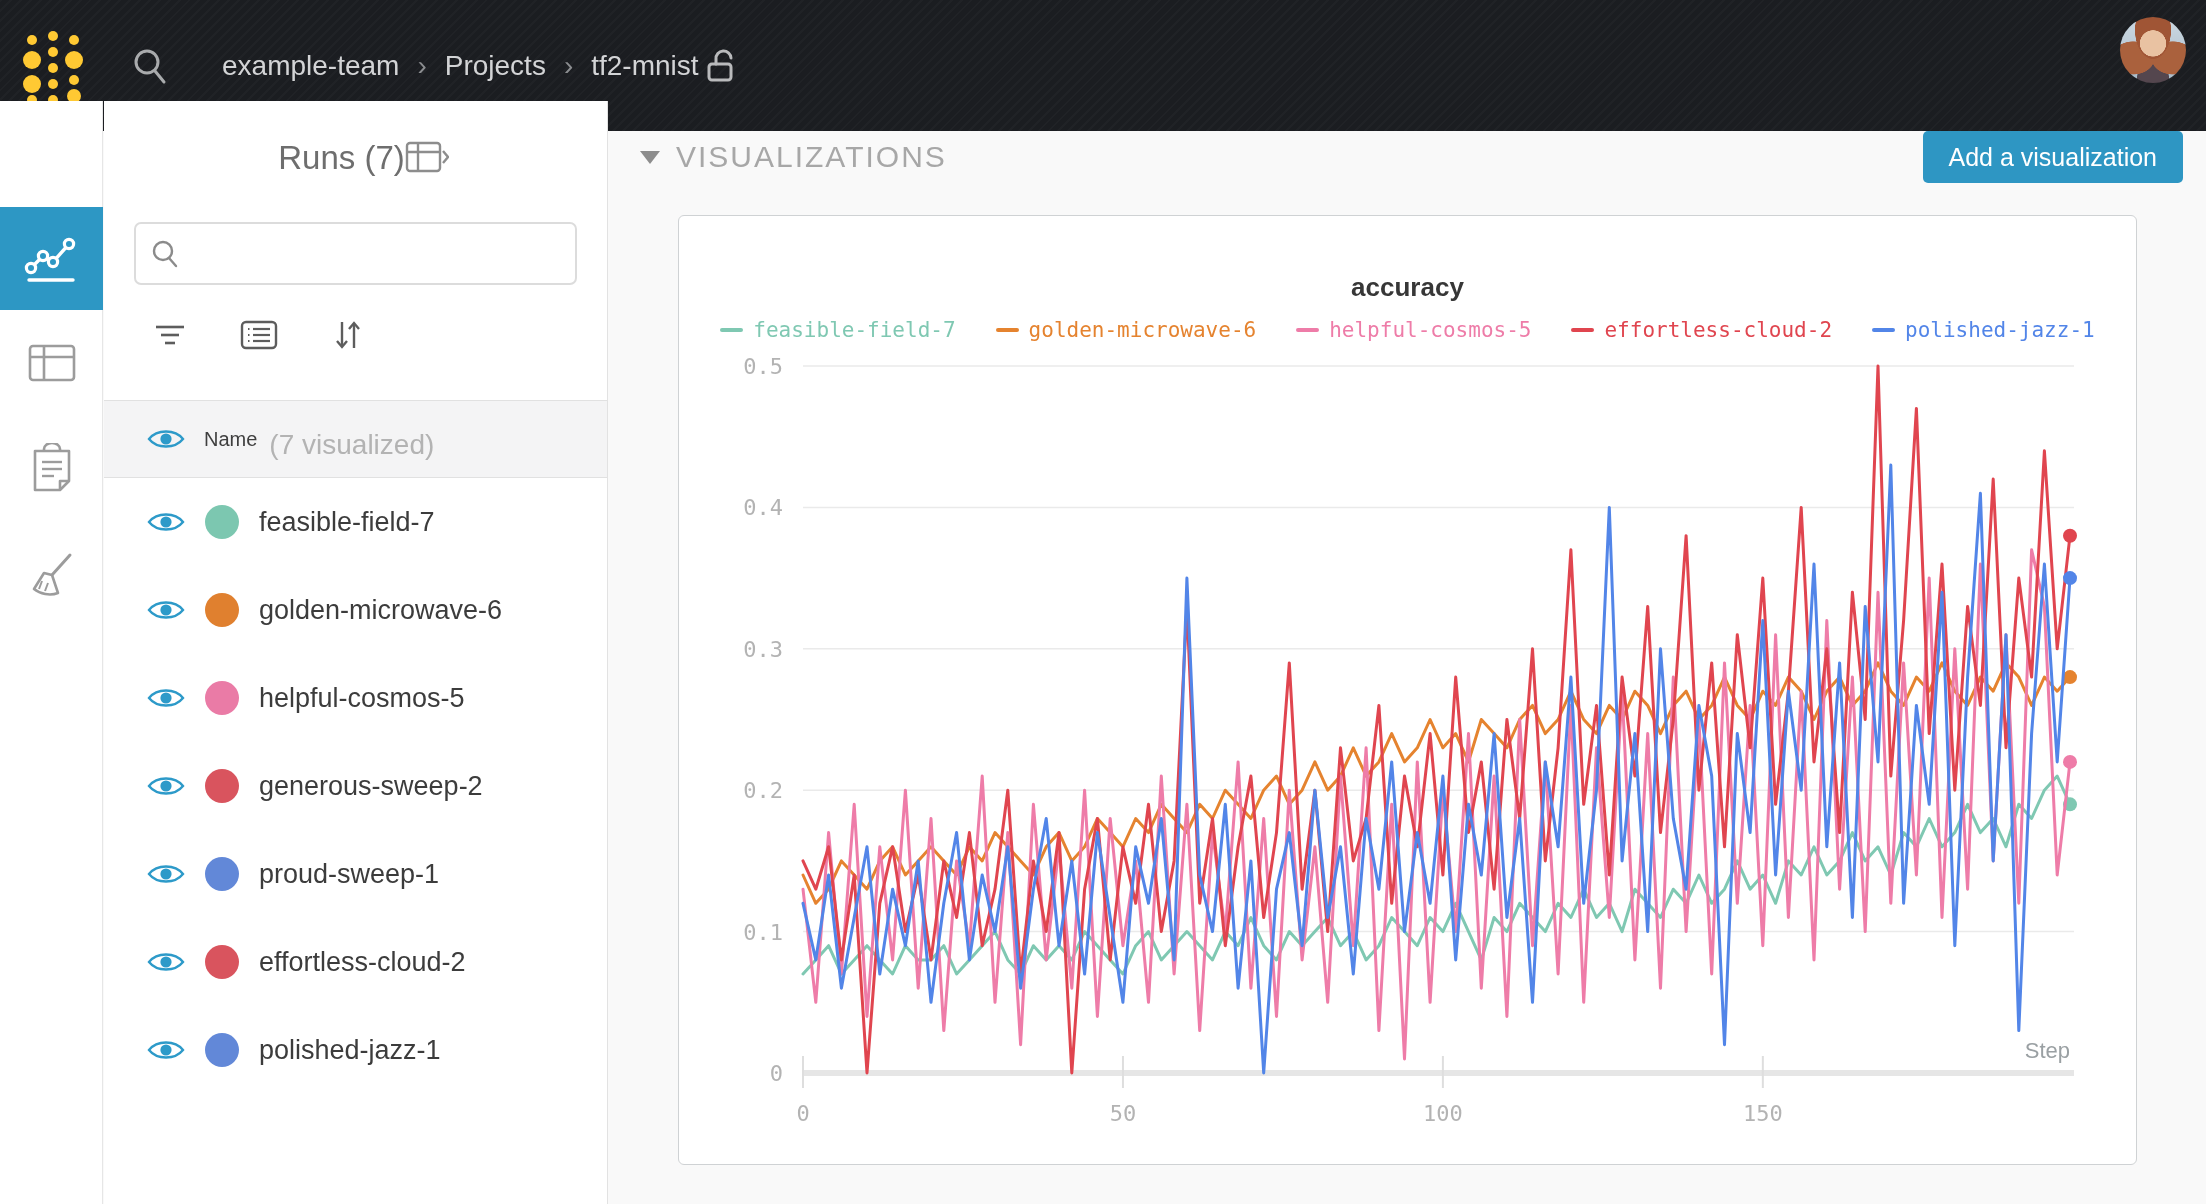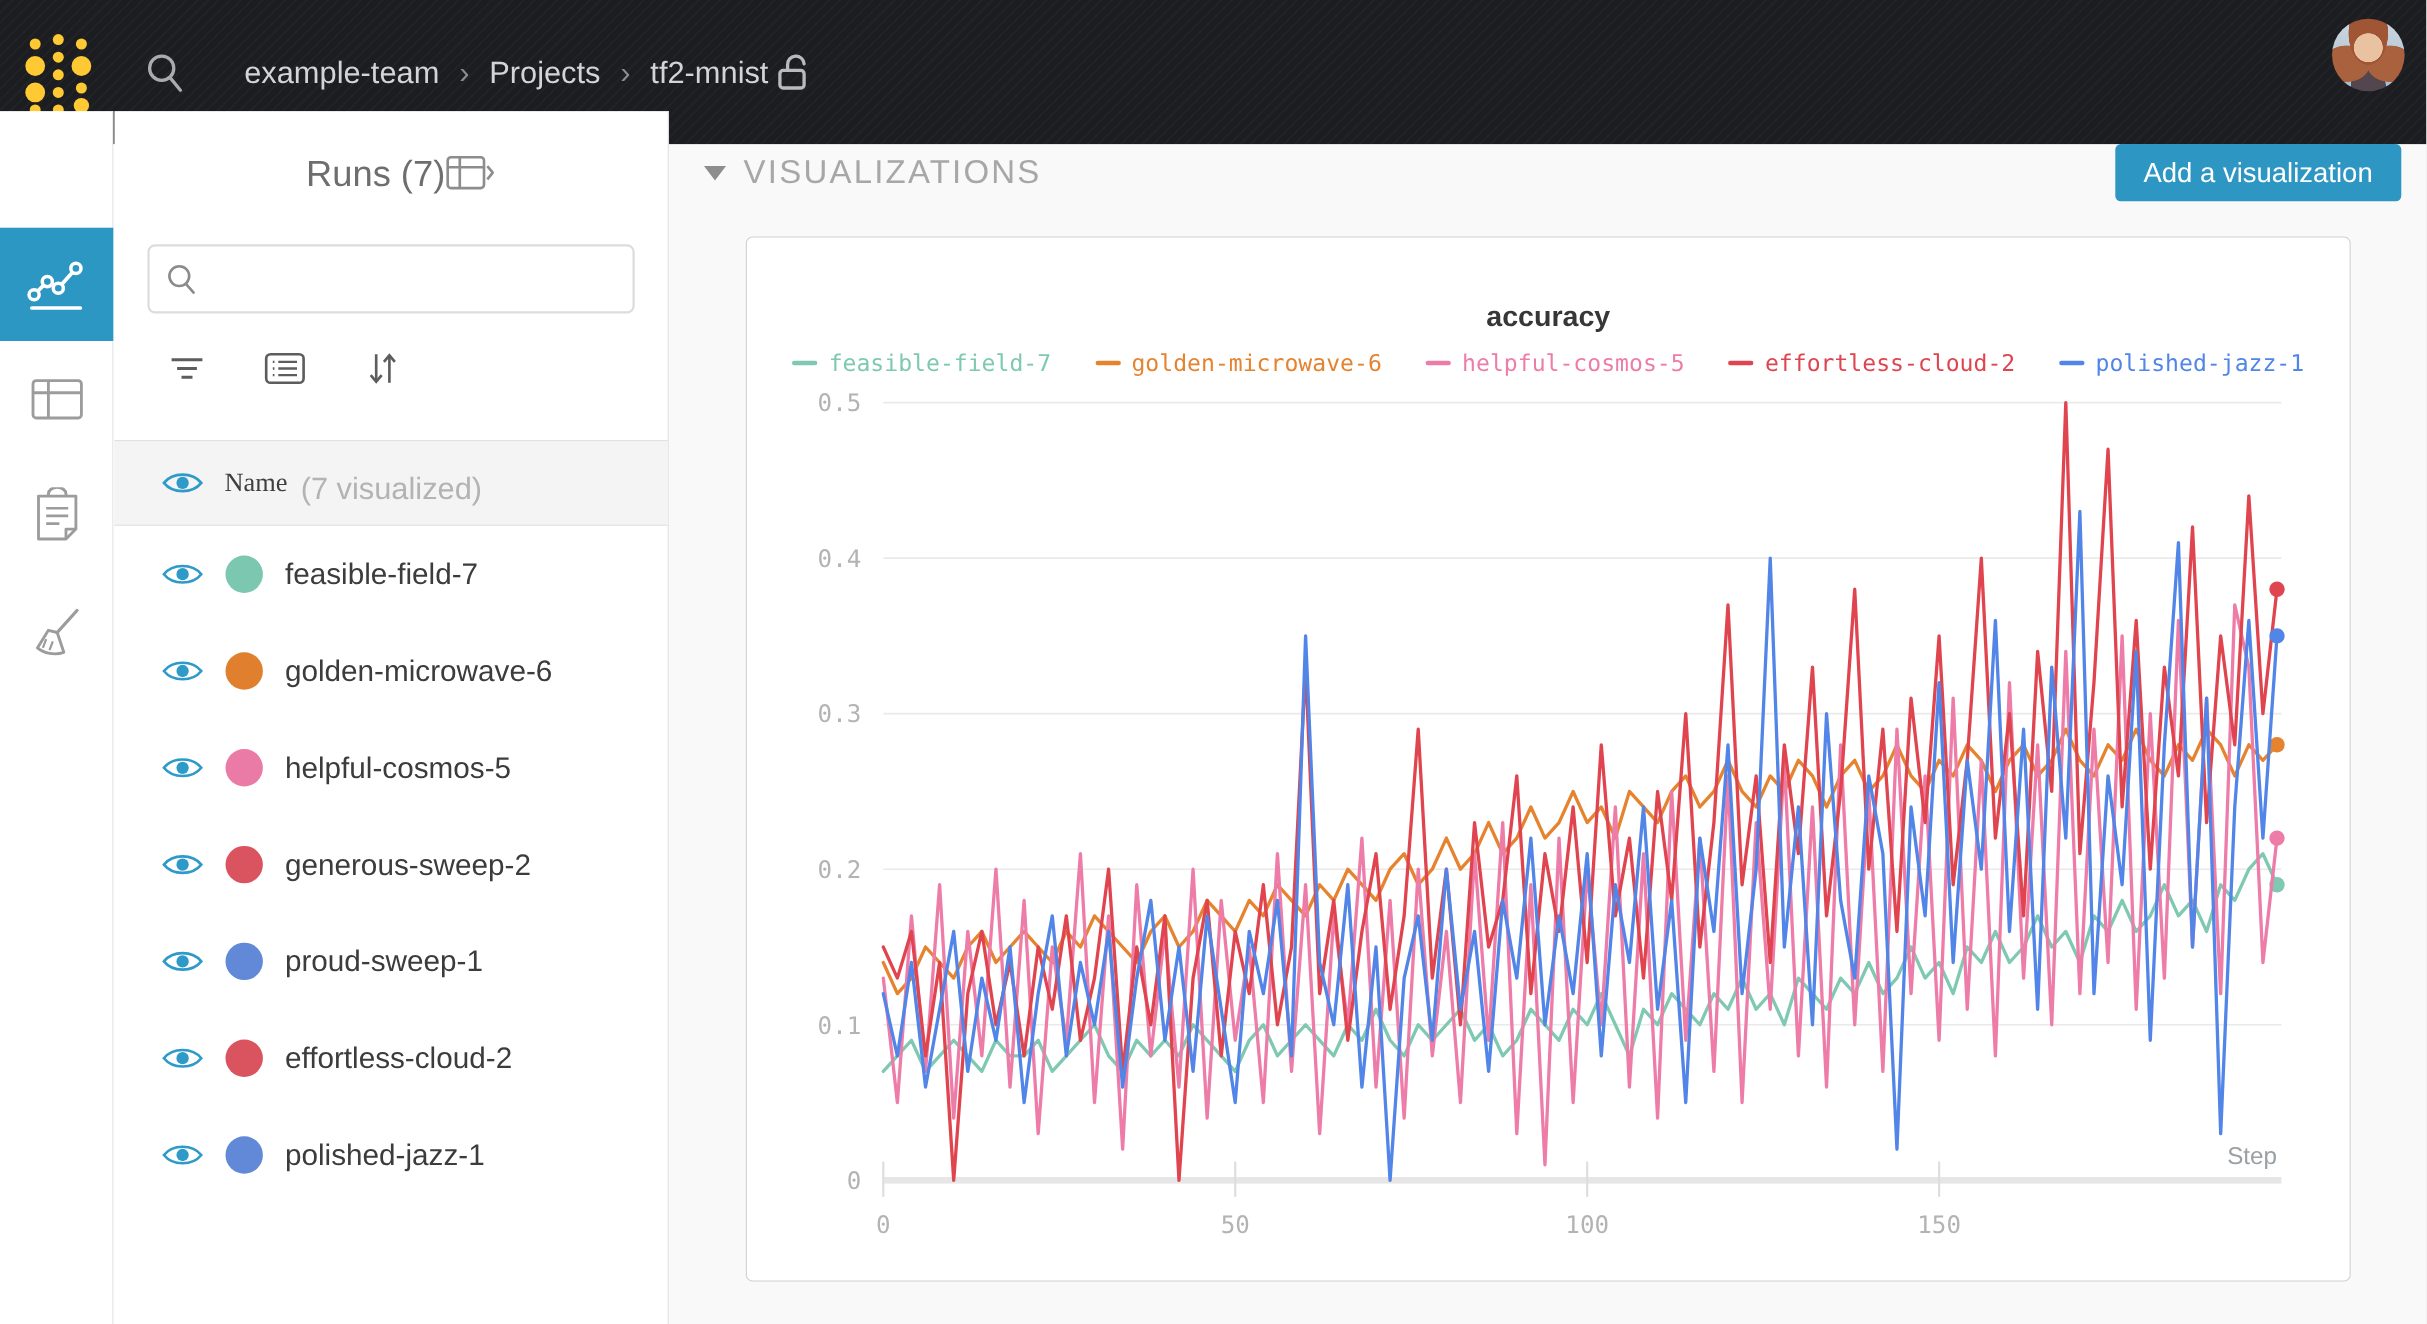--- a/index.html
+++ b/index.html
@@ -38,21 +38,21 @@
   .expand-btn{display:flex;align-items:center;gap:4px;cursor:pointer;}
   .search-box{position:absolute;left:30px;right:30px;top:121px;height:63px;border:2px solid #dcdcdc;border-radius:7px;
               background:#fff;display:flex;align-items:center;padding:0 14px;}
   .search-box input{border:0;outline:0;flex:1;font-size:26px;color:#444;background:transparent;margin-left:10px;
                     font-family:"Liberation Sans",sans-serif;}
   .tools-row{position:absolute;left:48px;top:217px;display:flex;align-items:center;gap:52px;}
   .tool{cursor:pointer;display:flex;}
   .name-header{position:absolute;left:0;right:0;top:299px;height:78px;background:#f4f4f5;
                border-top:1px solid #e1e1e1;border-bottom:1px solid #e1e1e1;
                display:flex;align-items:center;padding-left:42px;}
-  .name-header .hdr-label{font-size:24px;color:#3f3f3f;margin-left:18px;font-family:Liberation Serif, serif;}
+  .name-header .hdr-label{font-size:20px;color:#3f3f3f;margin-left:18px;}
   .name-header .hdr-suffix{font-size:28px;color:#b3b3b3;margin-left:12px;margin-top:12px;}
   .runs-list{position:absolute;left:0;right:0;top:377px;}
   .run-row{height:88px;display:flex;align-items:center;padding-left:42px;cursor:pointer;}
   .run-dot{width:34px;height:34px;border-radius:50%;margin-left:19px;flex:0 0 auto;}
   .run-label{font-size:27px;color:#3c3c3c;margin-left:20px;white-space:nowrap;}
   .eye{width:40px;height:26px;flex:0 0 auto;cursor:pointer;}
 
   
   .viz-row{position:absolute;left:640px;top:131px;right:23px;height:52px;display:flex;align-items:center;}
   .viz-toggle{display:flex;align-items:center;gap:16px;cursor:pointer;}

